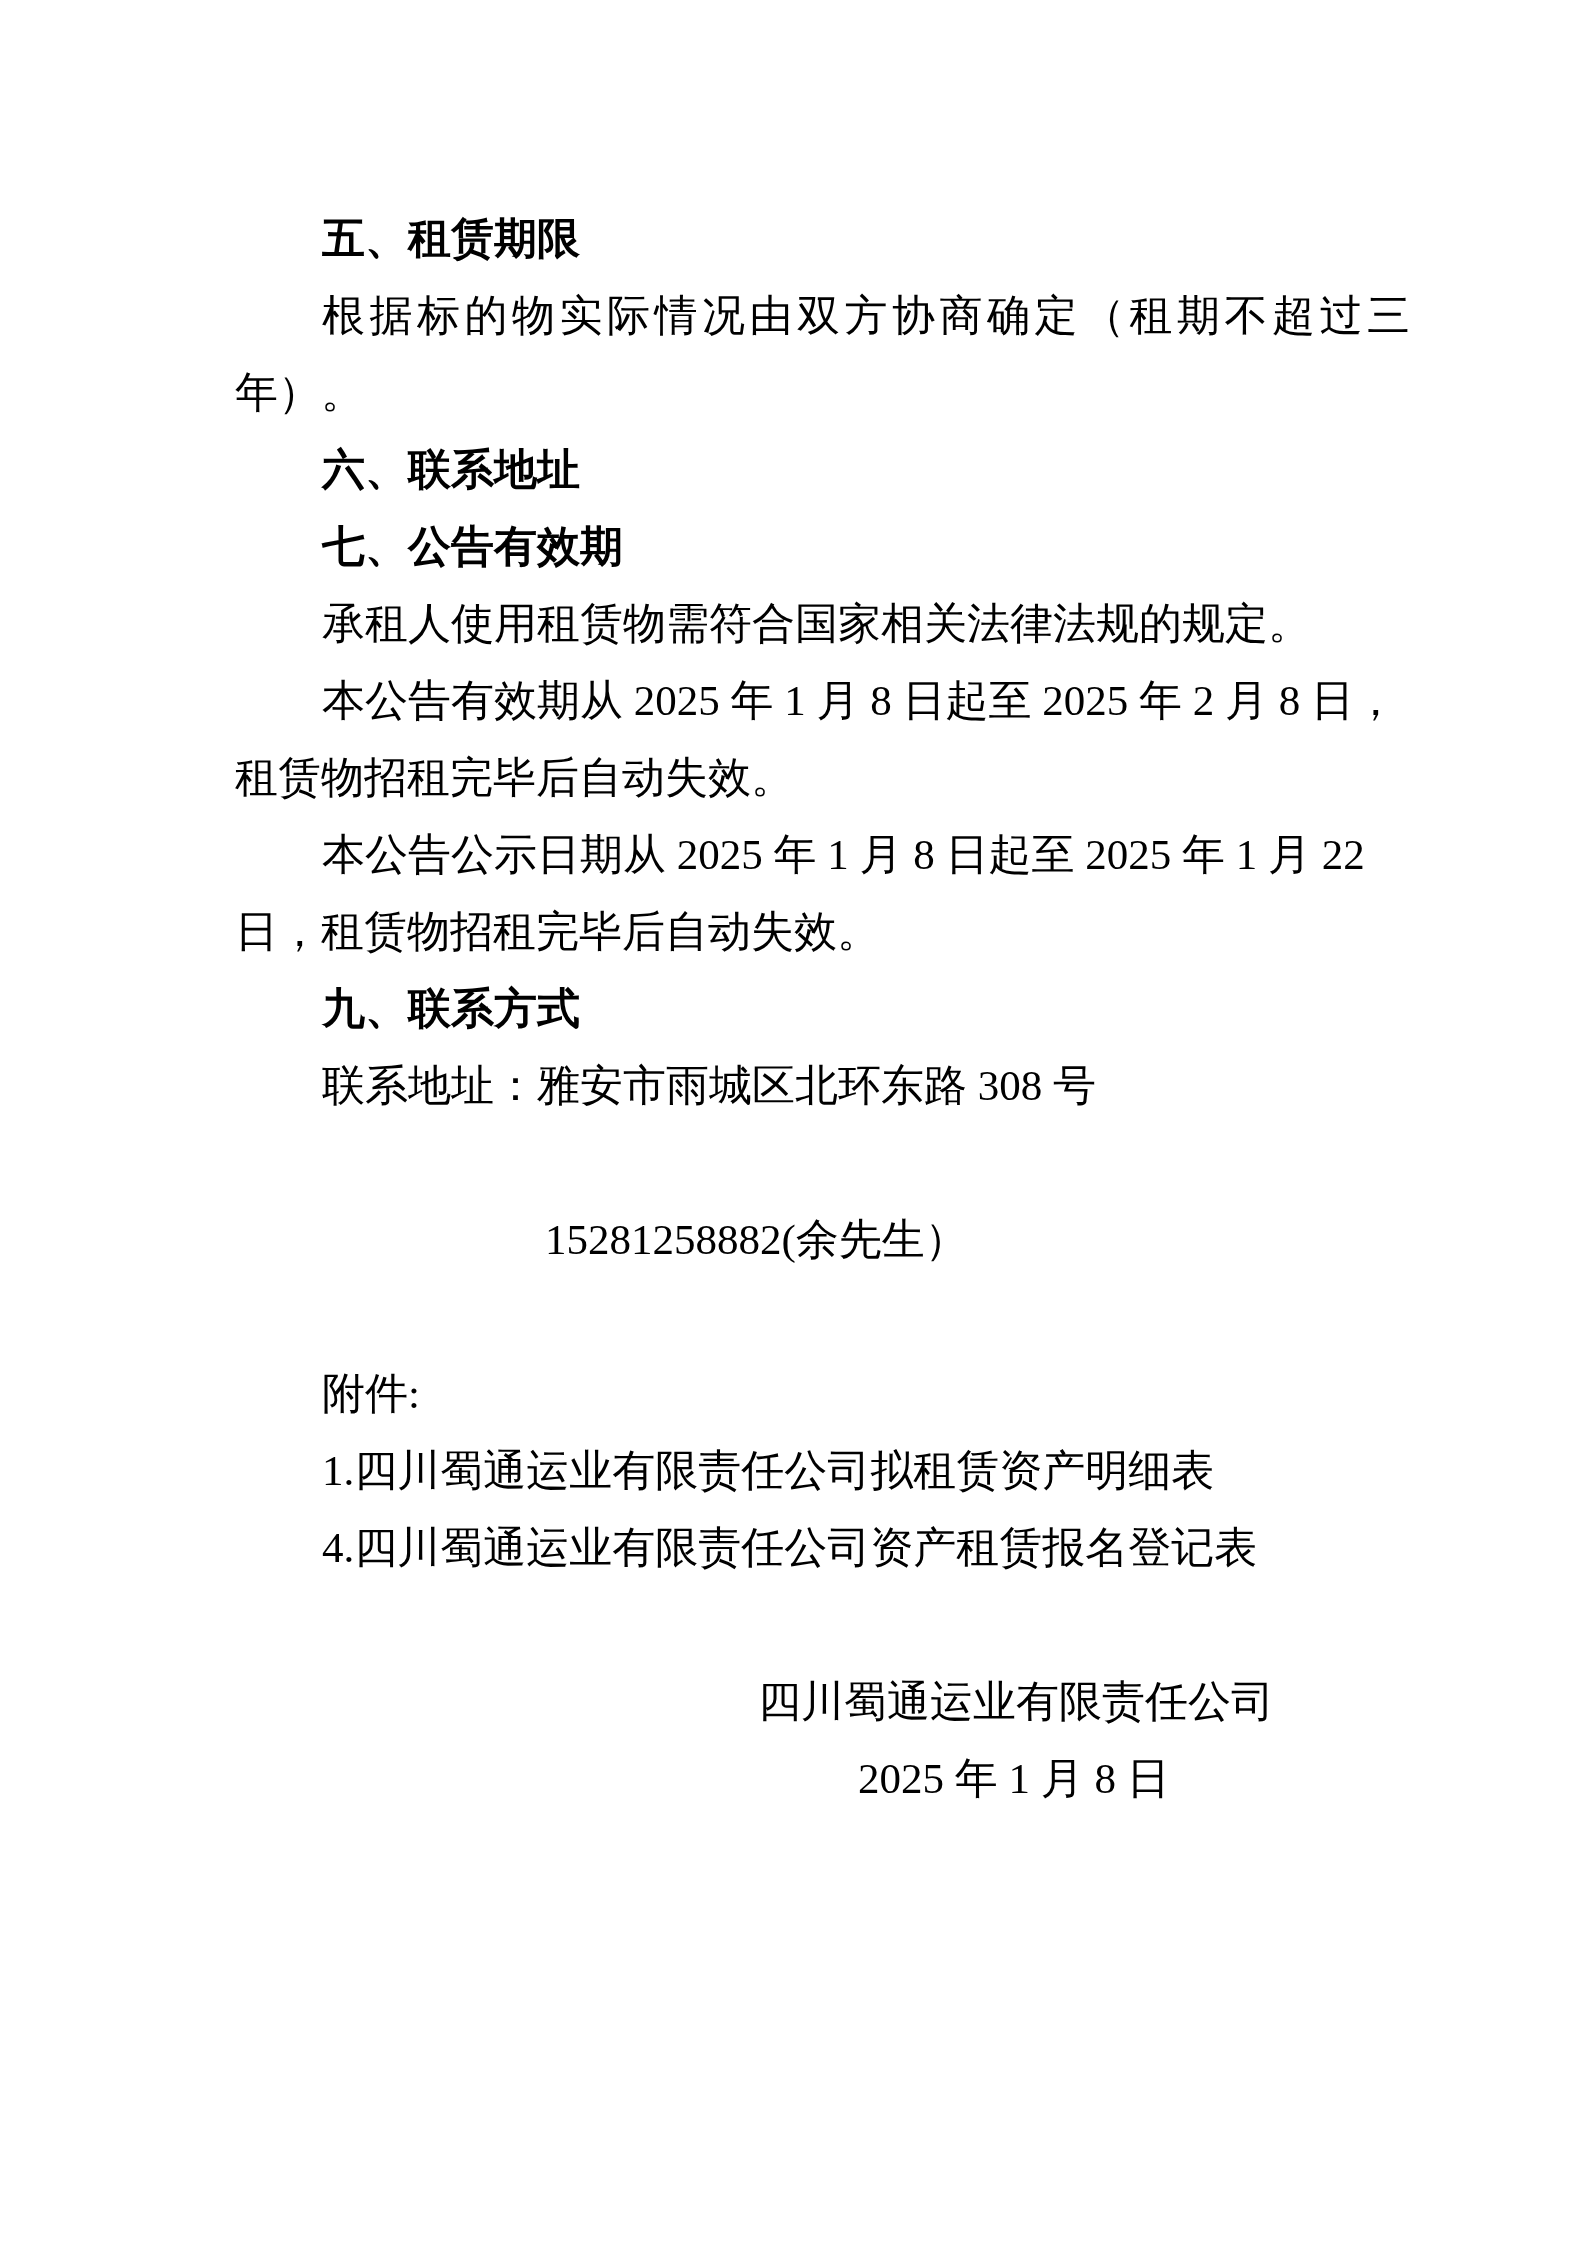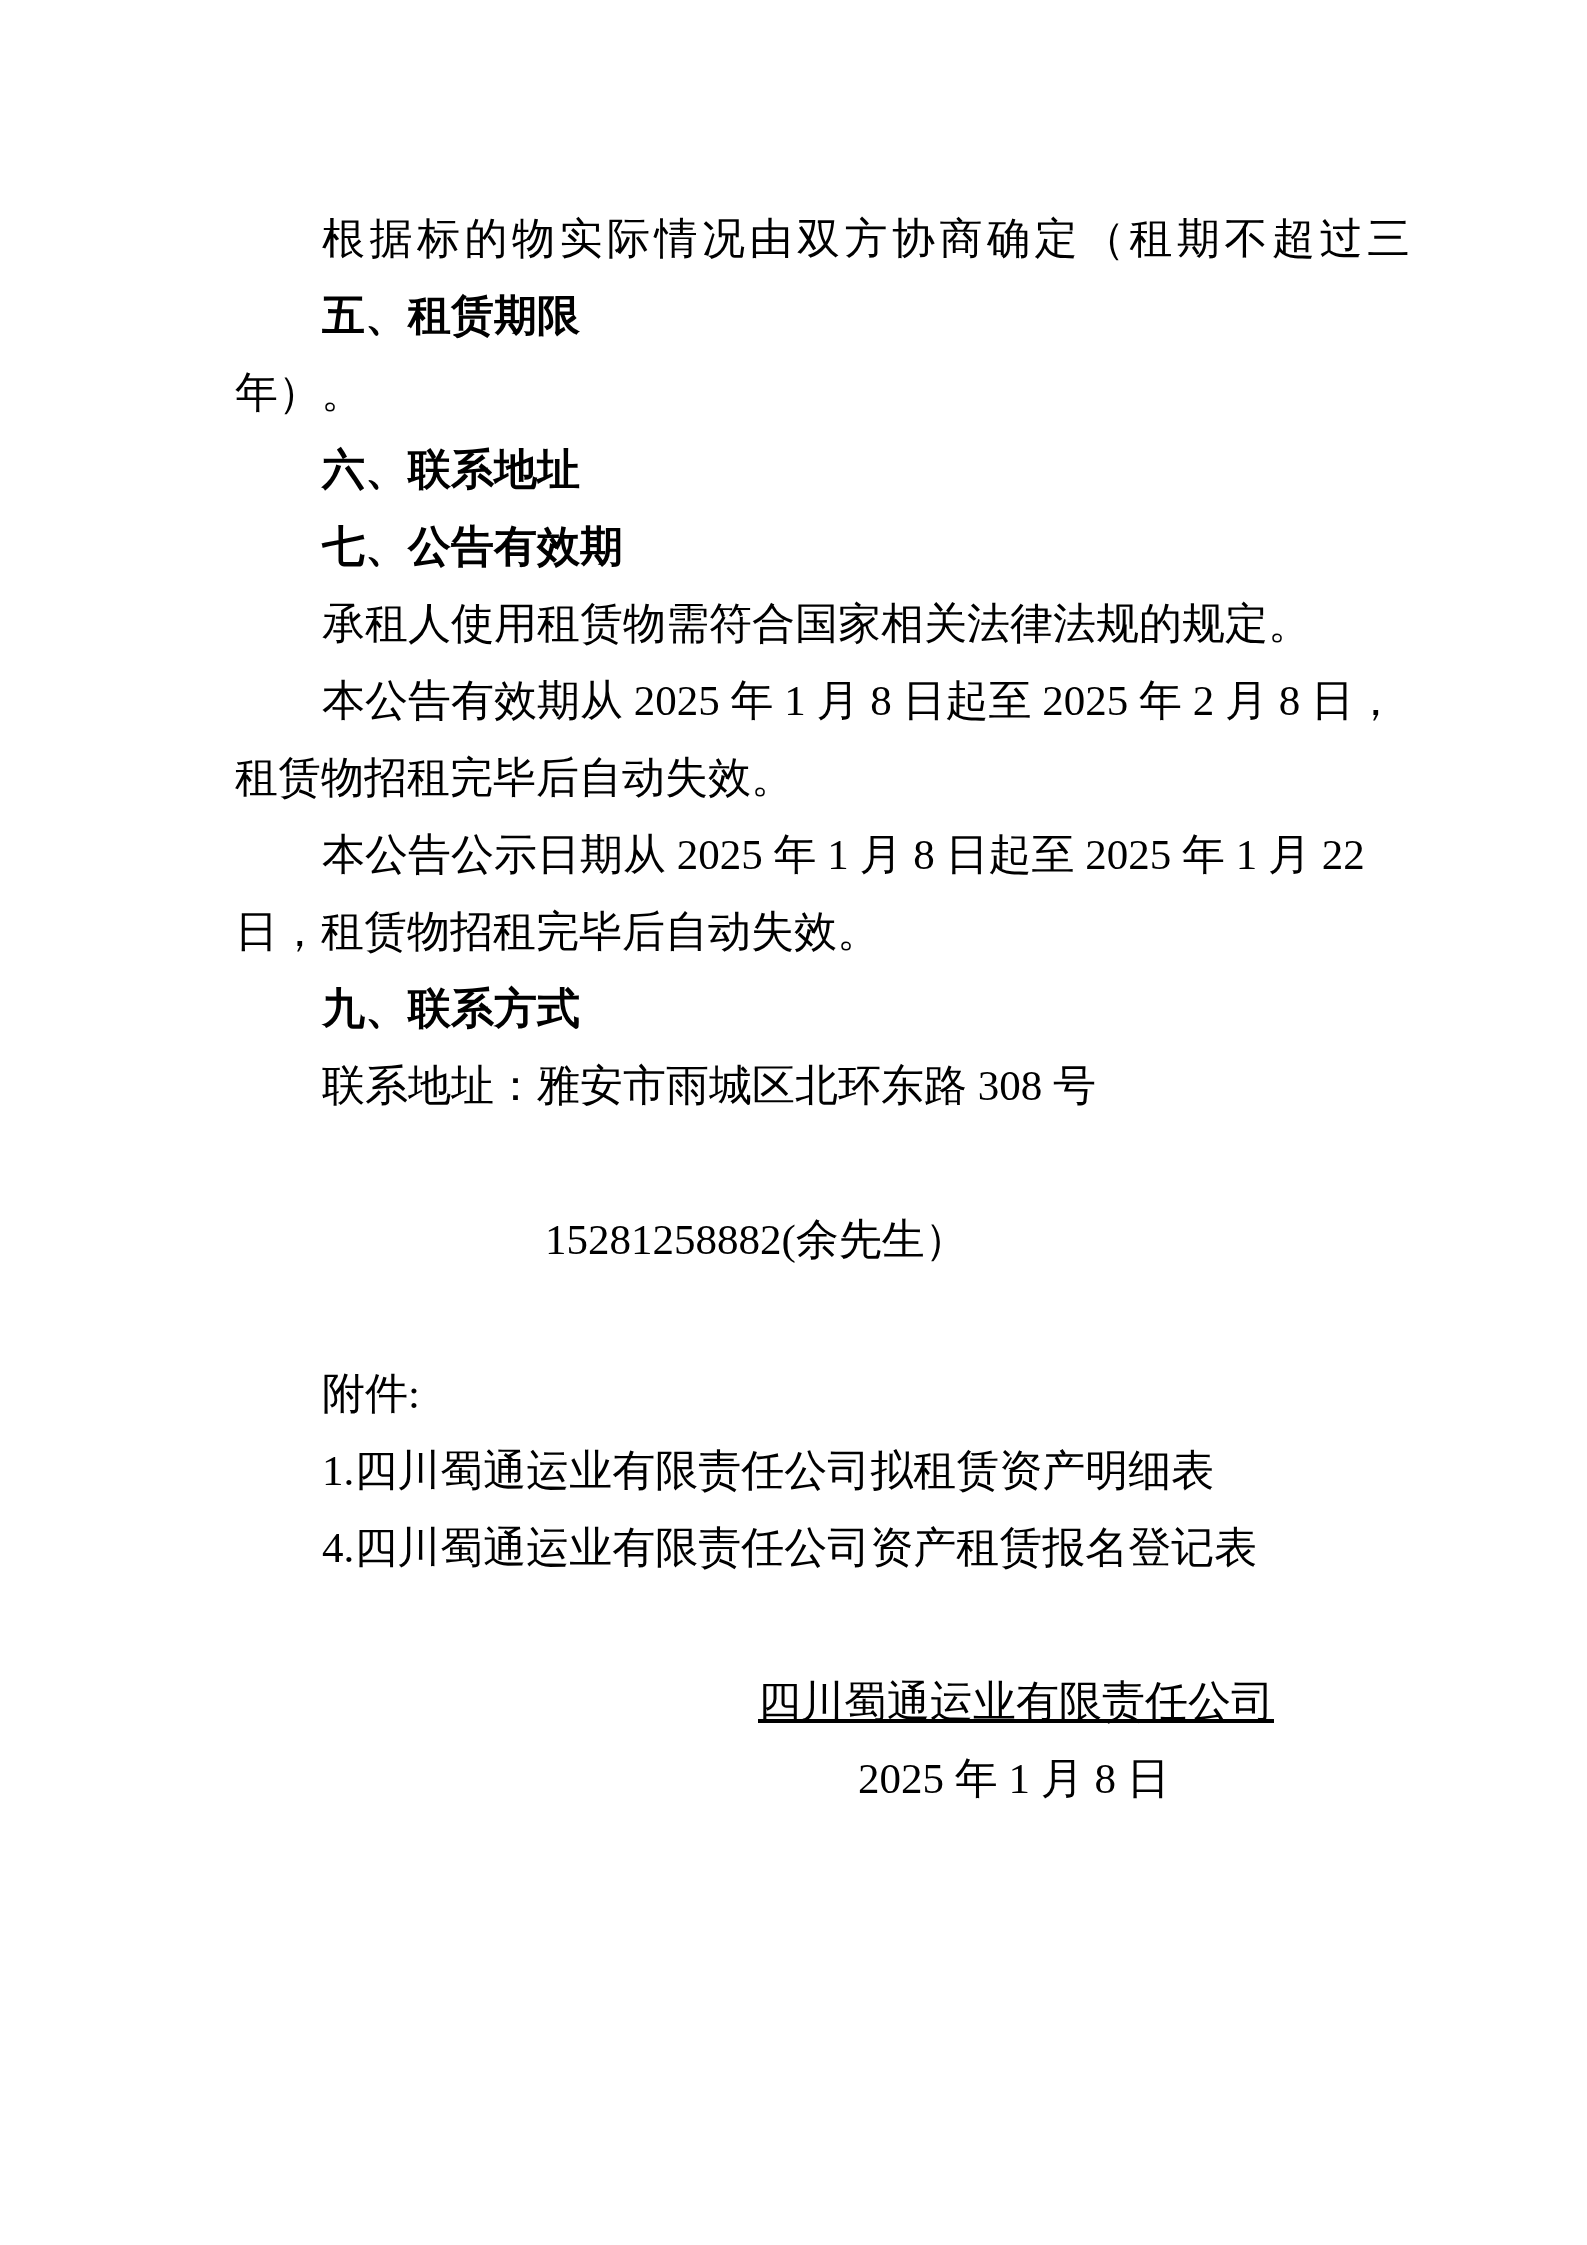--- a/index.html
+++ b/index.html
@@ -18,30 +18,30 @@
   .l-heading{
     font-family:"Liberation Sans","DejaVu Sans",sans-serif;
     font-weight:700;
     padding-left:87px;
   }
   .l-first{padding-left:87px;}
   .l-spread{letter-spacing:4.5px;}
   .l-cont{padding-left:0;}
   .l-phone2{padding-left:310px;}
   .l-blank{}
-  .l-company{padding-left:523px;text-decoration:underline;}
+  .l-company{padding-left:523px;}
   .l-date{padding-left:623px;}
 </style>
 </head>
 <body>
 
 <div class="page">
   <div class="doc">
+      <div class="line l-heading">五、租赁期限</div>
       <div class="line l-first l-spread">根据标的物实际情况由双方协商确定（租期不超过三</div>
-      <div class="line l-heading">五、租赁期限</div>
       <div class="line l-cont">年）。</div>
       <div class="line l-heading">六、联系地址</div>
       <div class="line l-heading">七、公告有效期</div>
       <div class="line l-first">承租人使用租赁物需符合国家相关法律法规的规定。</div>
       <div class="line l-first">本公告有效期从 2025 年 1 月 8 日起至 2025 年 2 月 8 日，</div>
       <div class="line l-cont">租赁物招租完毕后自动失效。</div>
       <div class="line l-first">本公告公示日期从 2025 年 1 月 8 日起至 2025 年 1 月 22</div>
       <div class="line l-cont">日，租赁物招租完毕后自动失效。</div>
       <div class="line l-heading">九、联系方式</div>
       <div class="line l-first">联系地址：雅安市雨城区北环东路 308 号</div>

